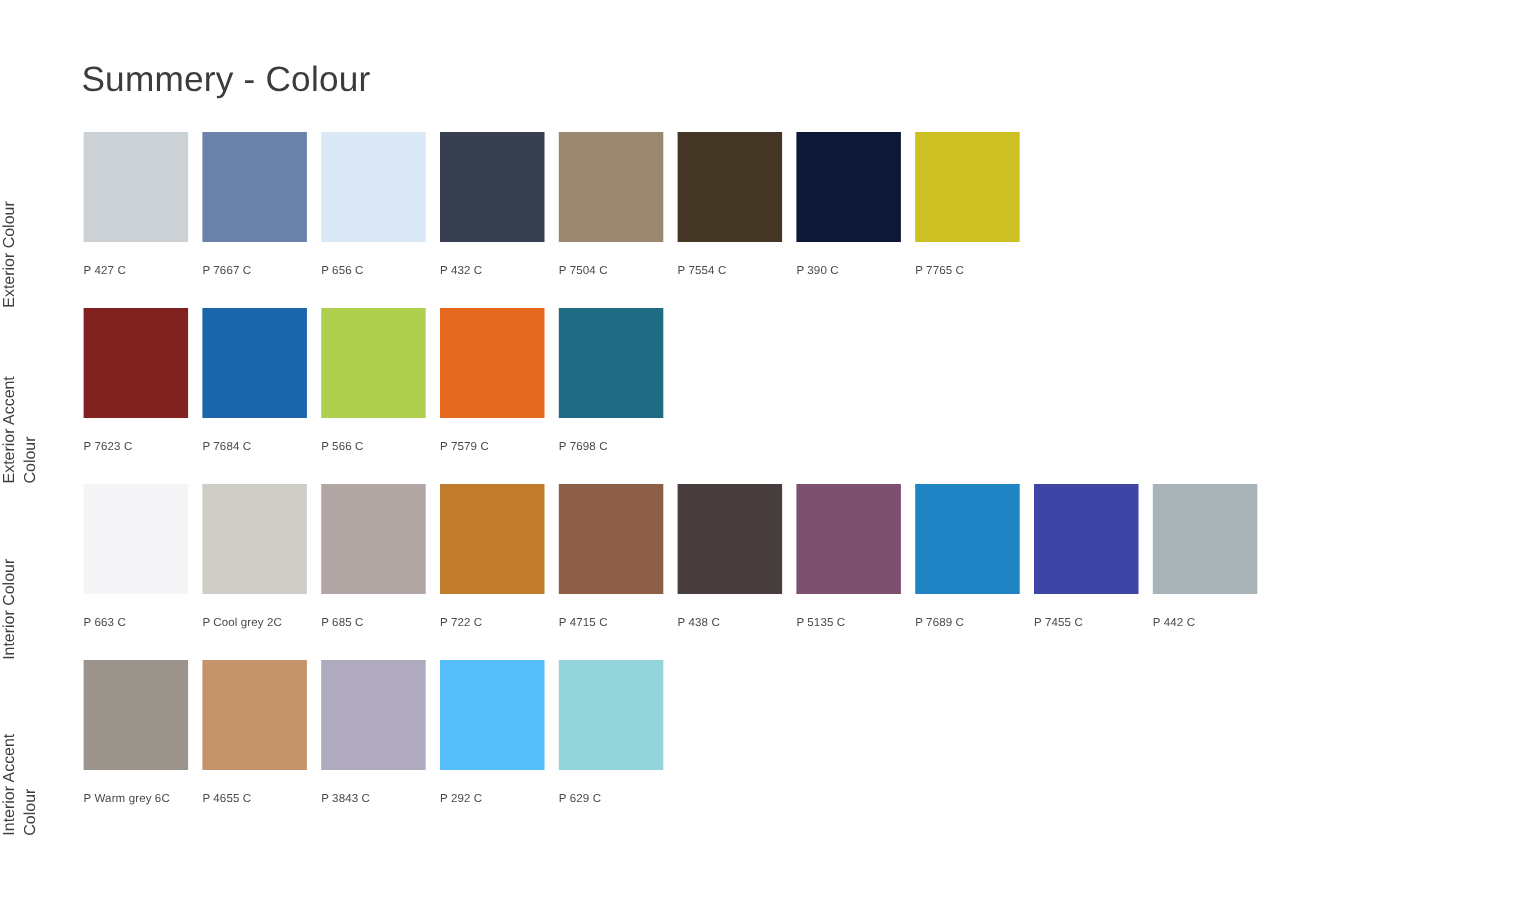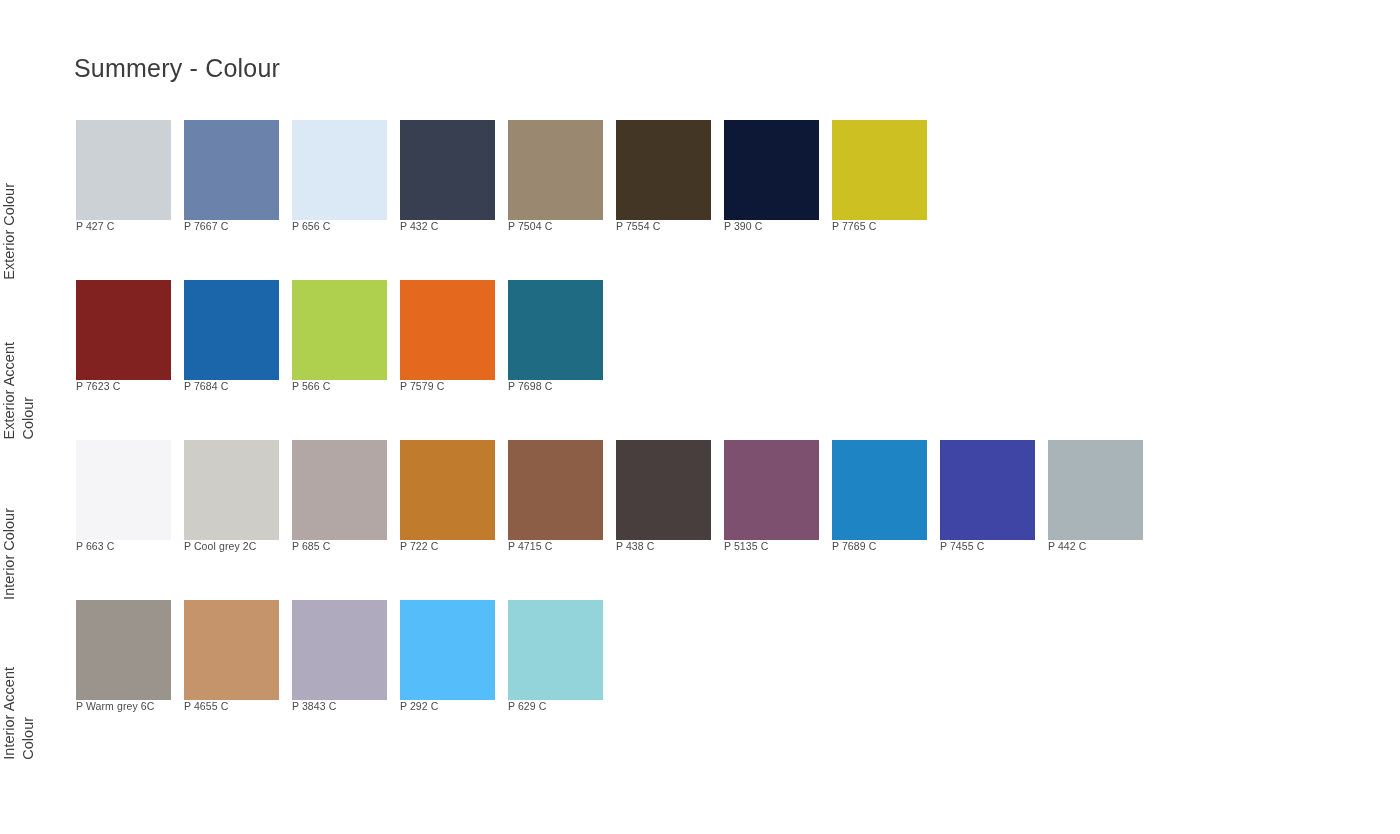--- a/index.html
+++ b/index.html
@@ -14,21 +14,21 @@
     font-family: "Liberation Sans", sans-serif;
     color: #3a3a3a;
     overflow: hidden;
     position: relative;
   }
 
   #page-title {
     position: absolute;
     left: 74px;
     top: 54px;
-    font-size: 25px;
+    font-size: 32px;
     font-weight: 400;
     letter-spacing: 0.2px;
     color: #3c3c3c;
     white-space: nowrap;
   }
 
   .palette {
     position: absolute;
     left: 0;
     top: 120px;
@@ -77,21 +77,21 @@
     align-items: flex-start;
   }
 
   .swatch-chip {
     width: 95px;
     height: 100px;
     display: block;
   }
 
   .swatch-label {
-    margin-top: 0;
+    margin-top: 20px;
     font-size: 10.5px;
     line-height: 13px;
     color: #4a4a4a;
     white-space: nowrap;
     letter-spacing: 0.1px;
   }
 
   
   .row-ext     { height: 160px; }
   .row-ext-acc { height: 160px; }

